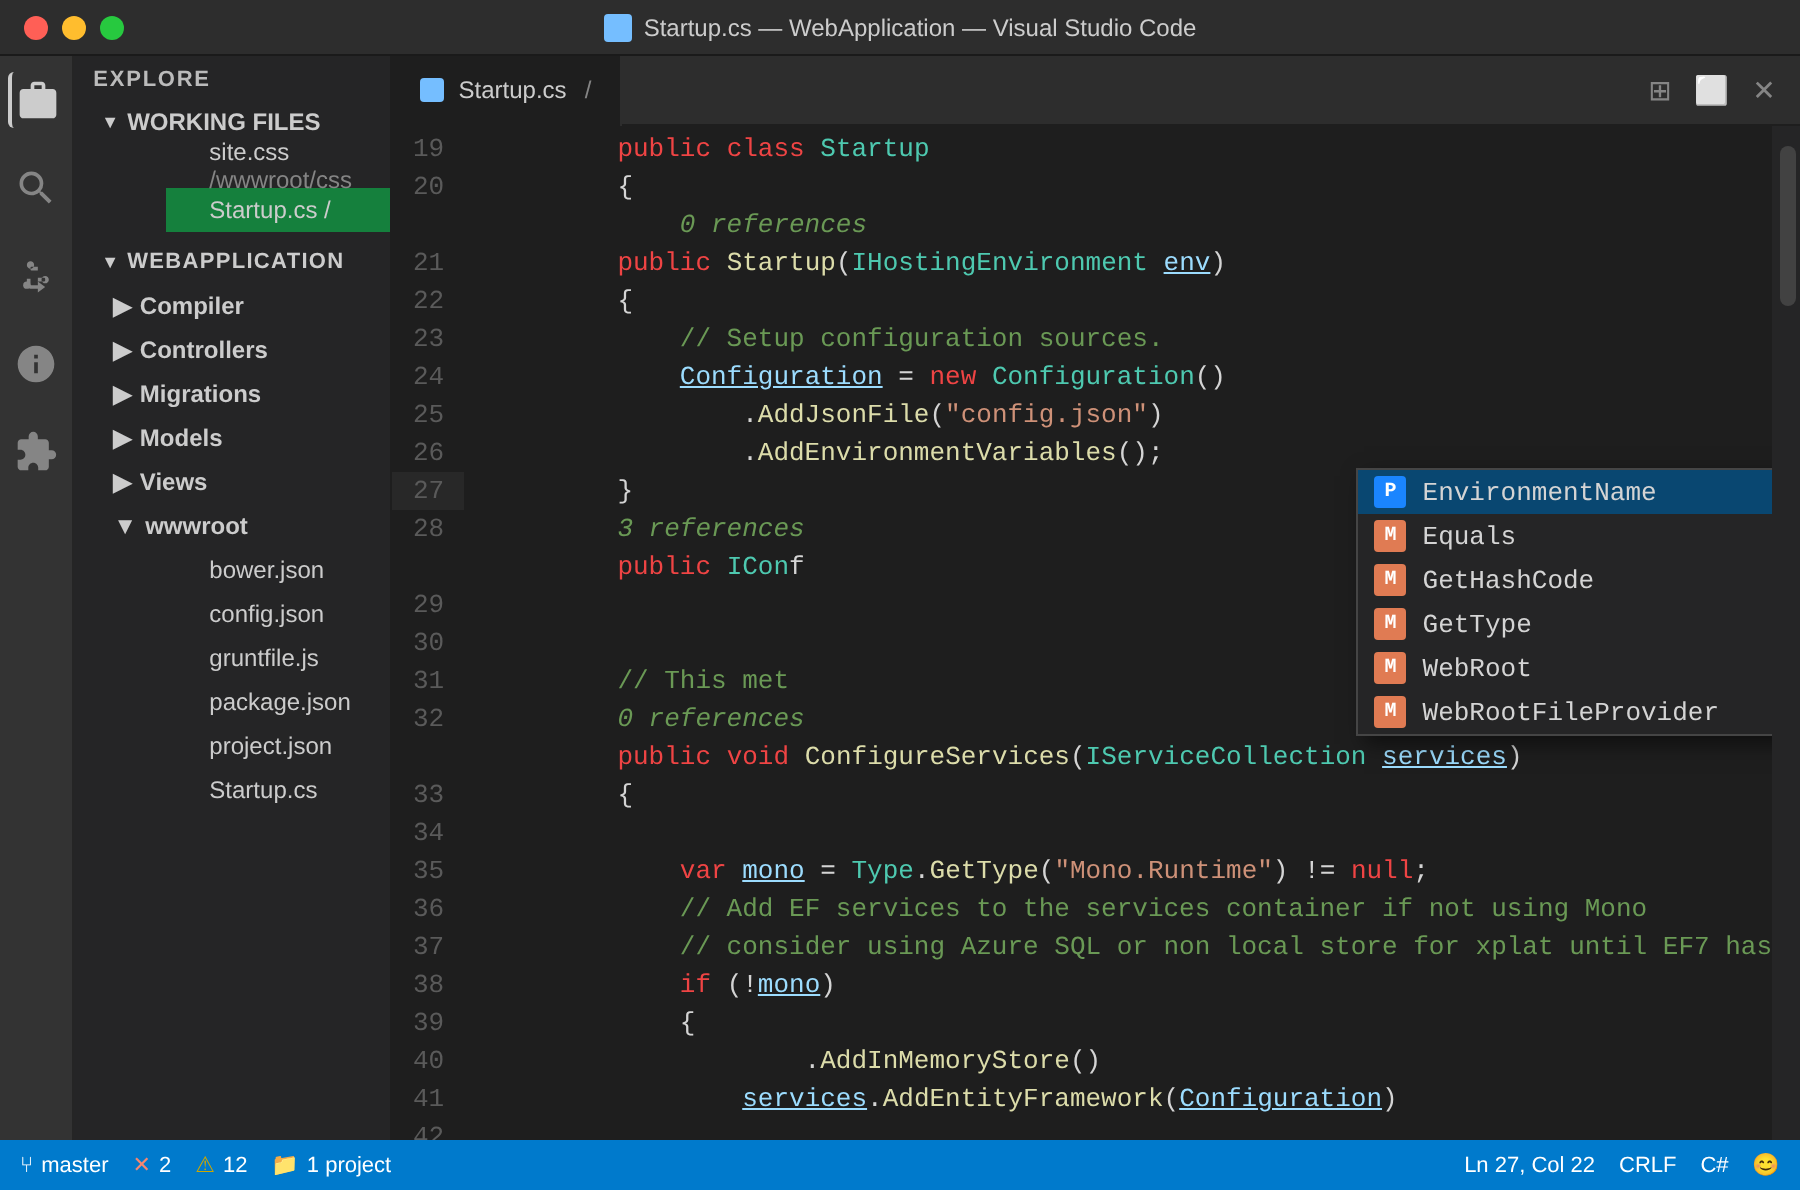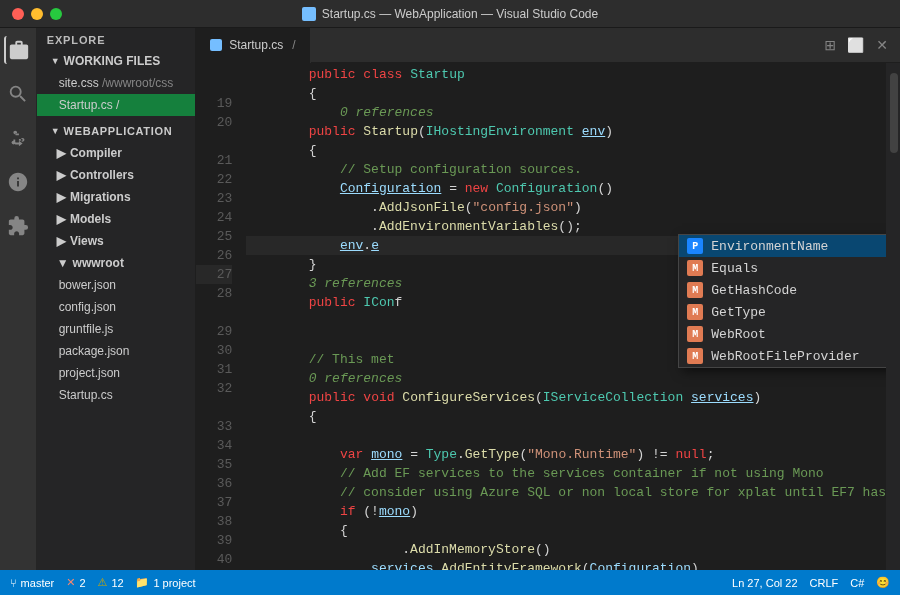--- a/index.html
+++ b/index.html
@@ -97,20 +97,21 @@
     }
     .sidebar-file-item {
       padding: 2px 10px 2px 22px;
       color: #cccccc;
       cursor: pointer;
       display: flex;
       align-items: center;
       gap: 5px;
       height: 22px;
       font-size: 12px;
+      margin-left: 46px;
     }
     .sidebar-file-item.active { background: #15803d; }
 
     .sidebar-subsection-header {
       padding: 2px 10px 2px 14px;
       color: #cccccc;
       font-size: 12px;
       cursor: pointer;
       display: flex;
       align-items: center;
@@ -172,25 +173,24 @@
       display: flex;
     }
     #line-numbers {
       width: 44px;
       background: #1e1e1e;
       color: #5a5a5a;
       font-family: 'Menlo', 'Courier New', monospace;
       font-size: 13px;
       line-height: 19px;
       padding-top: 2px;
-      text-align: right;
+      text-align: center;
       padding-right: 8px;
       flex-shrink: 0;
       user-select: none;
-      margin-top: 29px;
     }
     #code-content {
       flex: 1;
       overflow: auto;
       padding-left: 6px;
       font-family: 'Menlo', 'Courier New', monospace;
       font-size: 13px;
       line-height: 19px;
       color: #d4d4d4;
       padding-top: 2px;
@@ -461,21 +461,20 @@
       <div id="code-content">
         <div class="code-line">        <span class="kw">public</span> <span class="kw">class</span> <span class="type">Startup</span></div>
         <div class="code-line">        {</div>
         <div class="code-line"><span class="ref-count">            0 references</span></div>
         <div class="code-line">        <span class="kw">public</span> <span class="fn">Startup</span>(<span class="type">IHostingEnvironment</span> <span class="var">env</span>)</div>
         <div class="code-line">        {</div>
         <div class="code-line">            <span class="comment">// Setup configuration sources.</span></div>
         <div class="code-line">            <span class="var">Configuration</span> = <span class="kw">new</span> <span class="type">Configuration</span>()</div>
         <div class="code-line">                .<span class="fn">AddJsonFile</span>(<span class="str">"config.json"</span>)</div>
         <div class="code-line">                .<span class="fn">AddEnvironmentVariables</span>();</div>
-        <div class="code-line active-line">            <span class="var">env</span>.<span class="var">e</span></div>
         <div class="code-line">        }</div>
         <div class="code-line"><span class="ref-count">        3 references</span></div>
         <div class="code-line">        <span class="kw">public</span> <span class="type">ICon<span style="color:#d4d4d4">f</span></span></div>
         <div class="code-line"></div>
         <div class="code-line"></div>
         <div class="code-line"><span class="comment">        // This met</span></div>
         <div class="code-line"><span class="ref-count">        0 references</span></div>
         <div class="code-line">        <span class="kw">public</span> <span class="kw">void</span> <span class="fn">ConfigureServices</span>(<span class="type">IServiceCollection</span> <span class="var">services</span>)</div>
         <div class="code-line">        {</div>
         <div class="code-line"></div>

